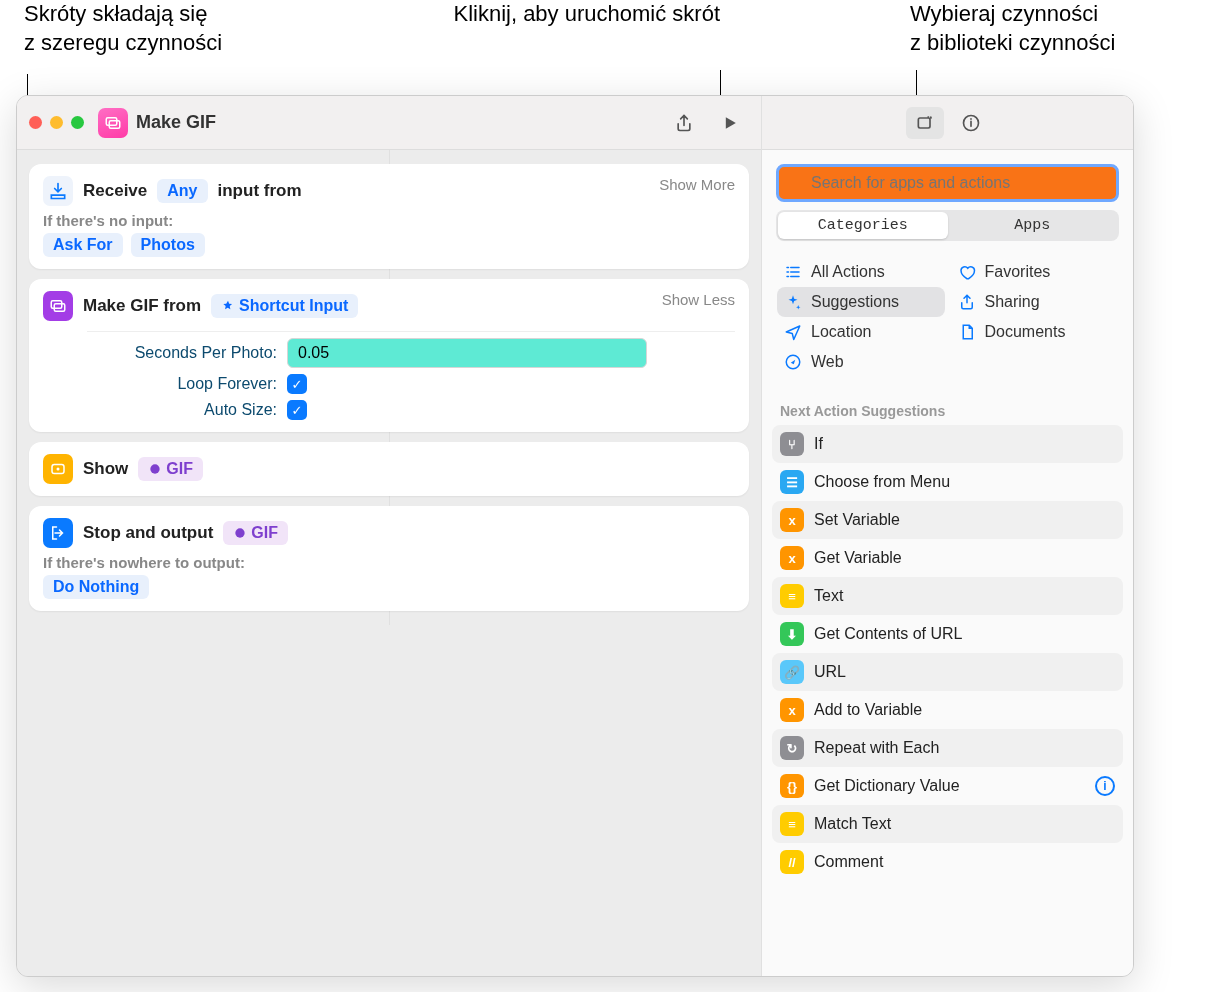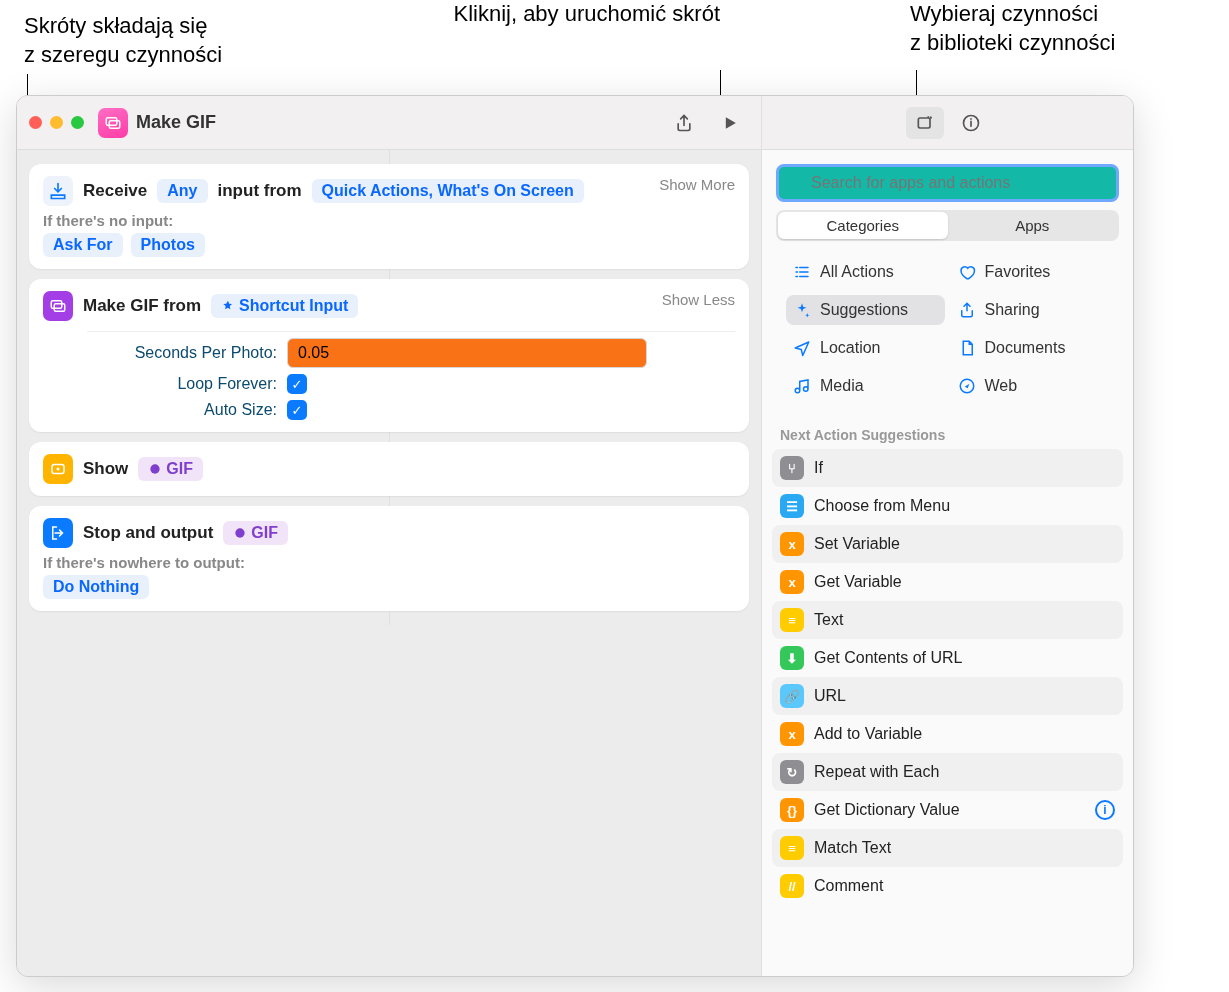--- a/index.html
+++ b/index.html
@@ -26,49 +26,49 @@
 .card-header { display: flex; align-items: center; gap: 10px; flex-wrap: wrap; }
 .act-icon { width: 30px; height: 30px; border-radius: 7px; display: flex; align-items: center; justify-content: center; color: #fff; flex-shrink: 0; font-size: 16px; }
 .act-text { font-size: 17px; font-weight: 700; color: #222; }
 .token { display: inline-flex; align-items: center; gap: 4px; background: #e8f0fc; color: #0a68ff; border-radius: 6px; padding: 3px 10px; font-size: 16px; font-weight: 600; }
 .token.mag { background: #f1e4f8; color: #7e3fce; }
 .show-toggle { position: absolute; right: 14px; top: 12px; color: #888; font-size: 15px; font-weight: 500; }
 .sub-label { color: #888; font-size: 15px; font-weight: 600; margin: 6px 0 4px; }
 .token-row { display: flex; gap: 8px; margin-top: 2px; }
 .param-row { display: flex; align-items: center; margin: 6px 0 0 44px; gap: 10px; }
 .param-label { width: 190px; text-align: right; color: #0c4a6e; font-size: 16px; }
-.param-input { flex: 1; border: 1px solid #d6d6d6; border-radius: 6px; padding: 5px 10px; font-size: 16px; background: #f97316; max-width: 360px; }
+.param-input { flex: 1; border: 1px solid #d6d6d6; border-radius: 6px; padding: 5px 10px; font-size: 16px; background: #5eead4; max-width: 360px; }
 .checkbox { width: 20px; height: 20px; border-radius: 5px; background: #0a7aff; display: flex; align-items: center; justify-content: center; color: #fff; font-size: 13px; }
 .divider-line { width: 1px; position: absolute; left: 50%; background: #e0e0e0; top: 0; bottom: 0; z-index: 0; }
 
 .library-pane { width: 372px; background: #fafafa; border-left: 1px solid #e0e0e0; display: flex; flex-direction: column; }
 .lib-toolbar { height: 54px; display: flex; align-items: center; justify-content: center; gap: 8px; background: #f2f0f0; border-bottom: 1px solid #ddd; }
 .search-wrap { padding: 14px 14px 8px; }
-.search { width: 100%; border: 3px solid #6fa8ff; border-radius: 8px; padding: 7px 10px 7px 32px; font-size: 16px; background: #14b8a6; outline: none; position: relative; }
+.search { width: 100%; border: 3px solid #6fa8ff; border-radius: 8px; padding: 7px 10px 7px 32px; font-size: 16px; background: #f97316; outline: none; position: relative; }
 .search-container { position: relative; }
 .search-container .mag { position: absolute; left: 10px; top: 50%; transform: translateY(-50%); color: #888; }
-.seg { display: flex; margin: 0 14px 10px; background: #e6e6e7; border-radius: 8px; padding: 2px; }
+.seg { display: flex; margin: 0 14px 10px; background: #e6e6e7; border-radius: 8px; padding: 2px; font-family: Liberation Mono, monospace; }
 .seg-item { flex: 1; text-align: center; padding: 5px 0; font-size: 15px; border-radius: 6px; color: #333; }
 .seg-item.active { background: #fff; box-shadow: 0 1px 2px rgba(0,0,0,0.15); }
-.cat-grid { display: grid; grid-template-columns: 1fr 1fr; gap: 8px 6px; padding: 6px 24px 14px; }
+.cat-grid { display: grid; grid-template-columns: 1fr 1fr; gap: 0 6px; padding: 6px 15px 14px; }
 .cat-item { display: flex; align-items: center; gap: 8px; padding: 5px 6px; border-radius: 8px; font-size: 16px; color: #333; }
 .cat-item.active { background: #e2e2e4; }
 .cat-item .ci { width: 20px; height: 20px; display: flex; align-items: center; justify-content: center; }
 
 .sug-header { color: #999; font-size: 14px; font-weight: 600; padding: 12px 18px 6px; }
 .sug-list { display: flex; flex-direction: column; padding: 0 10px 14px; overflow: auto; }
 .sug-item { display: flex; align-items: center; gap: 10px; padding: 7px 8px; border-radius: 8px; font-size: 16px; color: #222; position: relative; }
 .sug-item:nth-child(odd) { background: #f0f0f0; }
 .sug-icon { width: 24px; height: 24px; border-radius: 6px; display: flex; align-items: center; justify-content: center; color: #fff; font-size: 13px; font-weight: bold; flex-shrink: 0; }
 .info-badge { position: absolute; right: 8px; color: #0a7aff; border: 2px solid #0a7aff; width: 20px; height: 20px; border-radius: 50%; display: flex; align-items: center; justify-content: center; font-size: 12px; font-weight: bold; }
 </style>
 </head>
 <body>
 
-<div class="callout" style="left: 24px; top: 12px; width: 260px;">Skróty składają się z&nbsp;szeregu czynności</div>
+<div class="callout" style="left: 24px; top: 0; width: 260px;">Skróty składają się z&nbsp;szeregu czynności</div>
 <div class="callout" style="left: 440px; top: 0; width: 280px; text-align: right;">Kliknij, aby uruchomić skrót</div>
 <div class="callout" style="left: 910px; top: 0; width: 290px;">Wybieraj czynności z&nbsp;biblioteki czynności</div>
 <div class="callout-line" style="left: 27px; top: 74px; width: 1px; height: 590px;"></div>
 <div class="callout-line" style="left: 720px; top: 70px; width: 1px; height: 38px;"></div>
 <div class="callout-line" style="left: 916px; top: 70px; width: 1px; height: 38px;"></div>
 
 <div class="window">
 
   <div class="editor-pane">
     <div class="titlebar">
@@ -104,21 +104,20 @@
         <div class="show-toggle">Show More</div>
         <div class="card-header">
           <div class="act-icon" style="background:#eef3fb;color:#0a7aff;">
             <svg width="20" height="20" viewBox="0 0 24 24">
                 <path d="M12 3v10m-4-4l4 4 4-4M4 17h16v4H4z" fill="none" stroke="currentColor" stroke-width="2" stroke-linecap="round"></path>
               </svg>
           </div>
           <span class="act-text">Receive</span>
           <span class="token">Any</span>
           <span class="act-text">input from</span>
-          <span class="token">Quick Actions, What's On Screen</span>
         </div>
         <div class="sub-label">If there's no input:</div>
         <div class="token-row">
           <span class="token">Ask For</span>
           <span class="token">Photos</span>
         </div>
       </div>
 
       <div class="card" style="z-index:1;">
         <div class="show-toggle">Show Less</div>
@@ -273,28 +272,20 @@
           <span class="ci" style="color:#0a7aff">
             <svg width="18" height="18" viewBox="0 0 24 24">
               <path d="M7 3h8l4 4v14H7zM15 3v4h4" fill="none" stroke="currentColor" stroke-width="2"></path>
             </svg>
           </span>
           <span>Documents</span>
         </div>
         <div class="cat-item">
           <span class="ci" style="color:#0a7aff">
             <svg width="18" height="18" viewBox="0 0 24 24">
-              <path d="M9 18V6l11-2v12M9 18a3 3 0 11-6 0 3 3 0 016 0zM20 16a3 3 0 11-6 0 3 3 0 016 0z" fill="none" stroke="currentColor" stroke-width="2"></path>
-            </svg>
-          </span>
-          <span>Media</span>
-        </div>
-        <div class="cat-item">
-          <span class="ci" style="color:#0a7aff">
-            <svg width="18" height="18" viewBox="0 0 24 24">
               <circle cx="12" cy="12" r="9" fill="none" stroke="currentColor" stroke-width="2"></circle>
               <path d="M15 9l-2 6-4-2z" fill="currentColor"></path>
             </svg>
           </span>
           <span>Web</span>
         </div>
       </div>
 
     <div class="sug-header">Next Action Suggestions</div>
     <div class="sug-list" id="sug-list">

